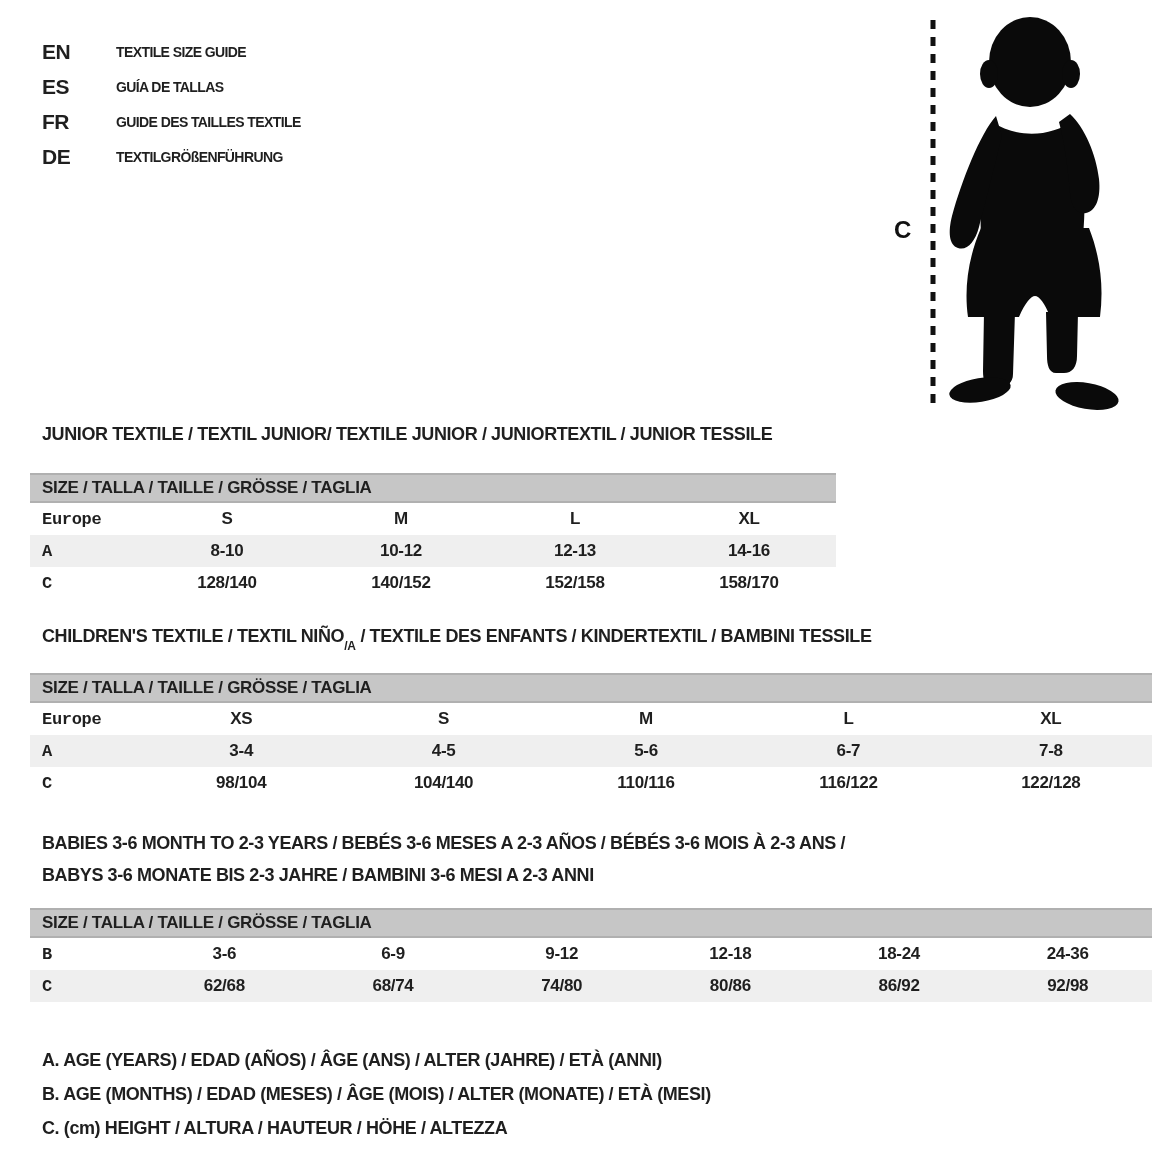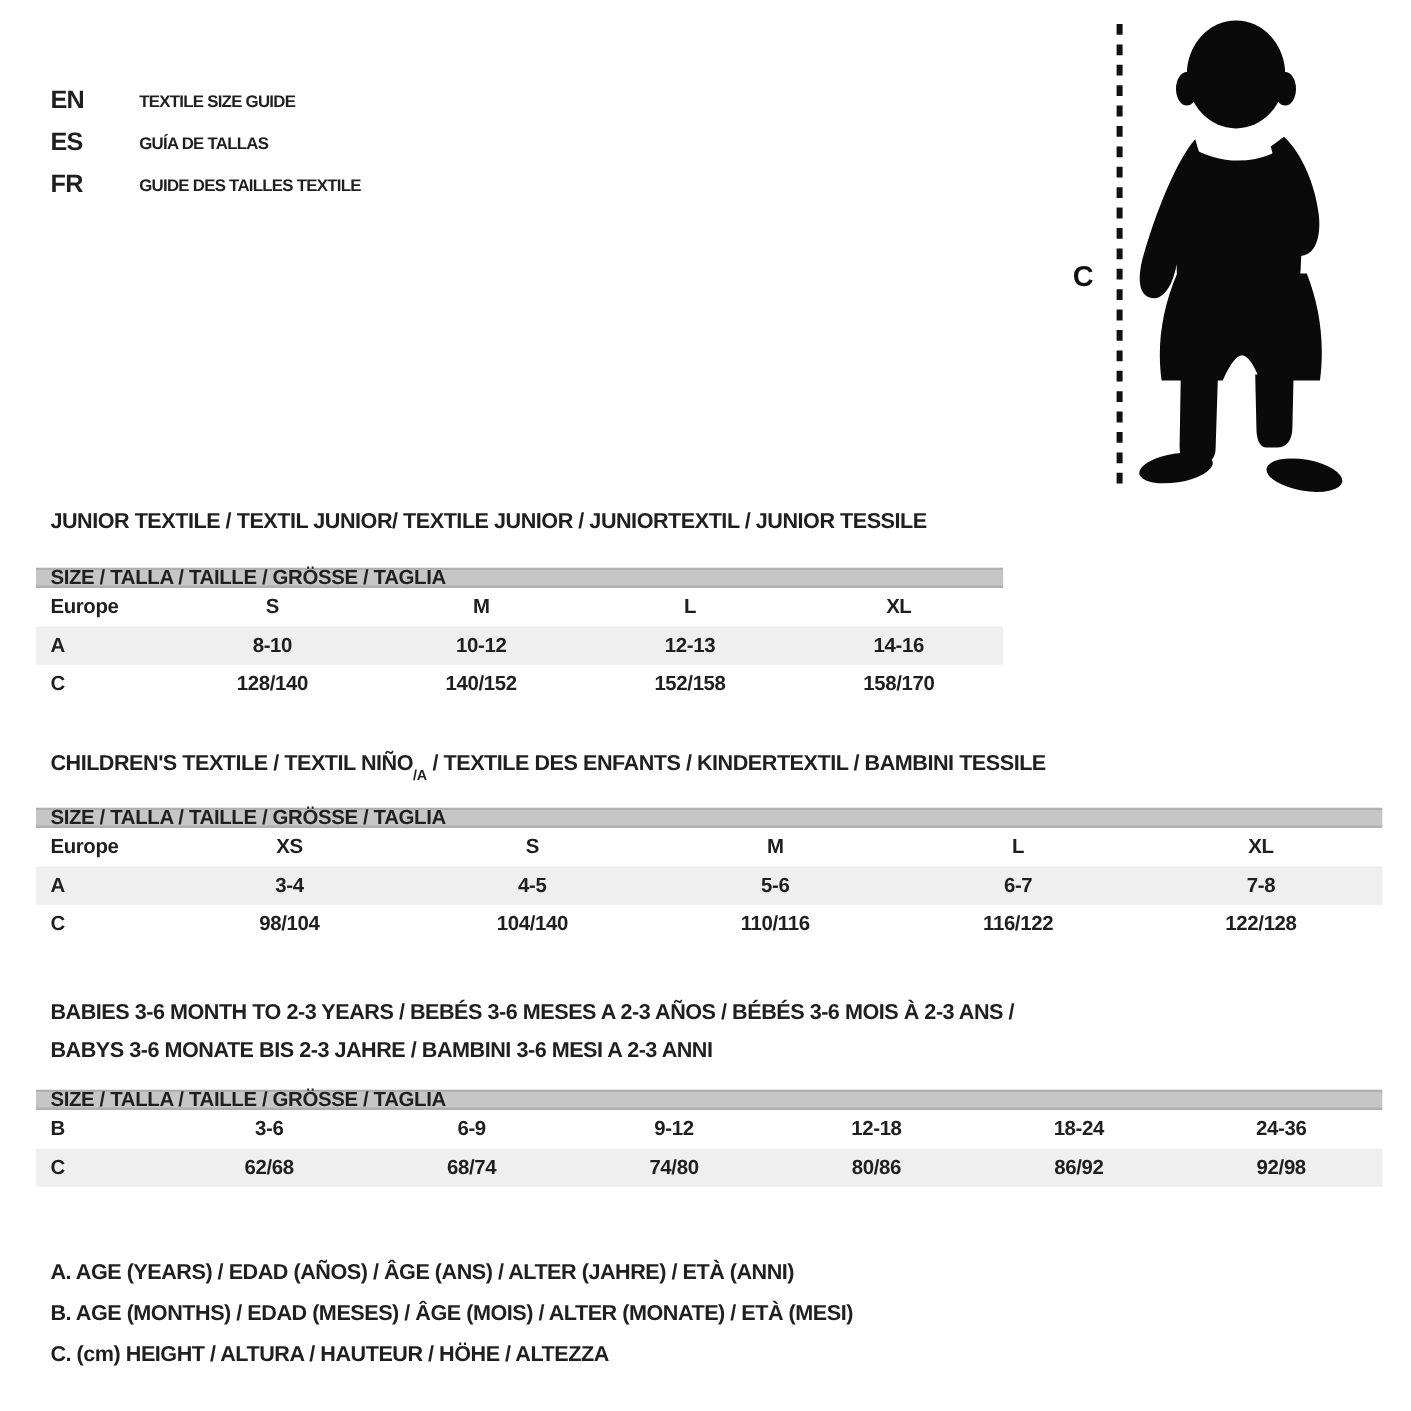--- a/index.html
+++ b/index.html
@@ -16,21 +16,21 @@
     background:var(--bg);
     font-family:"Liberation Sans","DejaVu Sans",sans-serif;
     color:var(--ink);
     position:relative;
     overflow:hidden;
     -webkit-font-smoothing:antialiased;
   }
   .abs{position:absolute;}
 
   
-  .lang-block{left:42px;top:34px;margin-top:32px;}
+  .lang-block{left:42px;top:34px;}
   .lang-row{display:flex;height:35px;align-items:center;}
   .lang-code{
     width:74px;font-size:21px;font-weight:bold;letter-spacing:-0.5px;
   }
   .lang-title{
     font-size:14px;font-weight:bold;letter-spacing:-0.6px;white-space:nowrap;
   }
 
   
   .figure-svg{left:888px;top:12px;width:266px;height:404px;}
@@ -39,29 +39,29 @@
   .sec-title{
     font-size:18px;font-weight:bold;letter-spacing:-0.4px;white-space:nowrap;
   }
   .sec-title sub{
     font-size:12px;position:relative;top:3px;letter-spacing:-0.2px;
   }
 
   
   .tbl{left:30px;}
   .tbl-bar{
-    height:17px;background:var(--bar);
+    height:30px;background:var(--bar);
     box-shadow:inset 0 2px 0 var(--bar-edge), inset 0 -2px 0 var(--bar-edge);
     display:flex;align-items:center;padding-left:12px;
     font-size:17px;font-weight:bold;letter-spacing:-0.3px;
   }
   .tbl-row{display:flex;height:32px;align-items:center;}
   .tbl-row.shaded{background:var(--shade);}
   .tbl-lbl{
-    width:110px;padding-left:12px;font-size:17px;font-weight:bold;letter-spacing:-0.3px;
+    width:110px;padding-left:12px;font-size:17px;font-weight:bold;letter-spacing:-0.3px;font-family:Liberation Mono, monospace;
   }
   .tbl-cell{
     flex:1;text-align:center;font-size:17px;font-weight:bold;letter-spacing:-0.3px;
   }
 
   
   .legend-line{
     left:42px;font-size:18px;font-weight:bold;letter-spacing:-0.4px;white-space:nowrap;
   }
 </style>
@@ -73,20 +73,24 @@
     <span class="lang-code">EN</span>
     <span class="lang-title">TEXTILE SIZE GUIDE</span>
   </div>
   <div class="lang-row">
     <span class="lang-code">ES</span>
     <span class="lang-title">GUÍA DE TALLAS</span>
   </div>
   <div class="lang-row">
     <span class="lang-code">FR</span>
     <span class="lang-title">GUIDE DES TAILLES TEXTILE</span>
+  </div>
+  <div class="lang-row">
+    <span class="lang-code">DE</span>
+    <span class="lang-title">TEXTILGRÖßENFÜHRUNG</span>
   </div>
 </div>
 
 <svg class="abs figure-svg" viewBox="0 0 266 404" xmlns="http://www.w3.org/2000/svg">
 
   <line x1="45" y1="8" x2="45" y2="394" stroke="#111" stroke-width="5" stroke-dasharray="9 8"></line>
 
   <text x="6" y="226" font-size="24" font-weight="bold" fill="#111" font-family="Liberation Sans, DejaVu Sans, sans-serif">C</text>
 
   <g fill="#0a0a0a">

